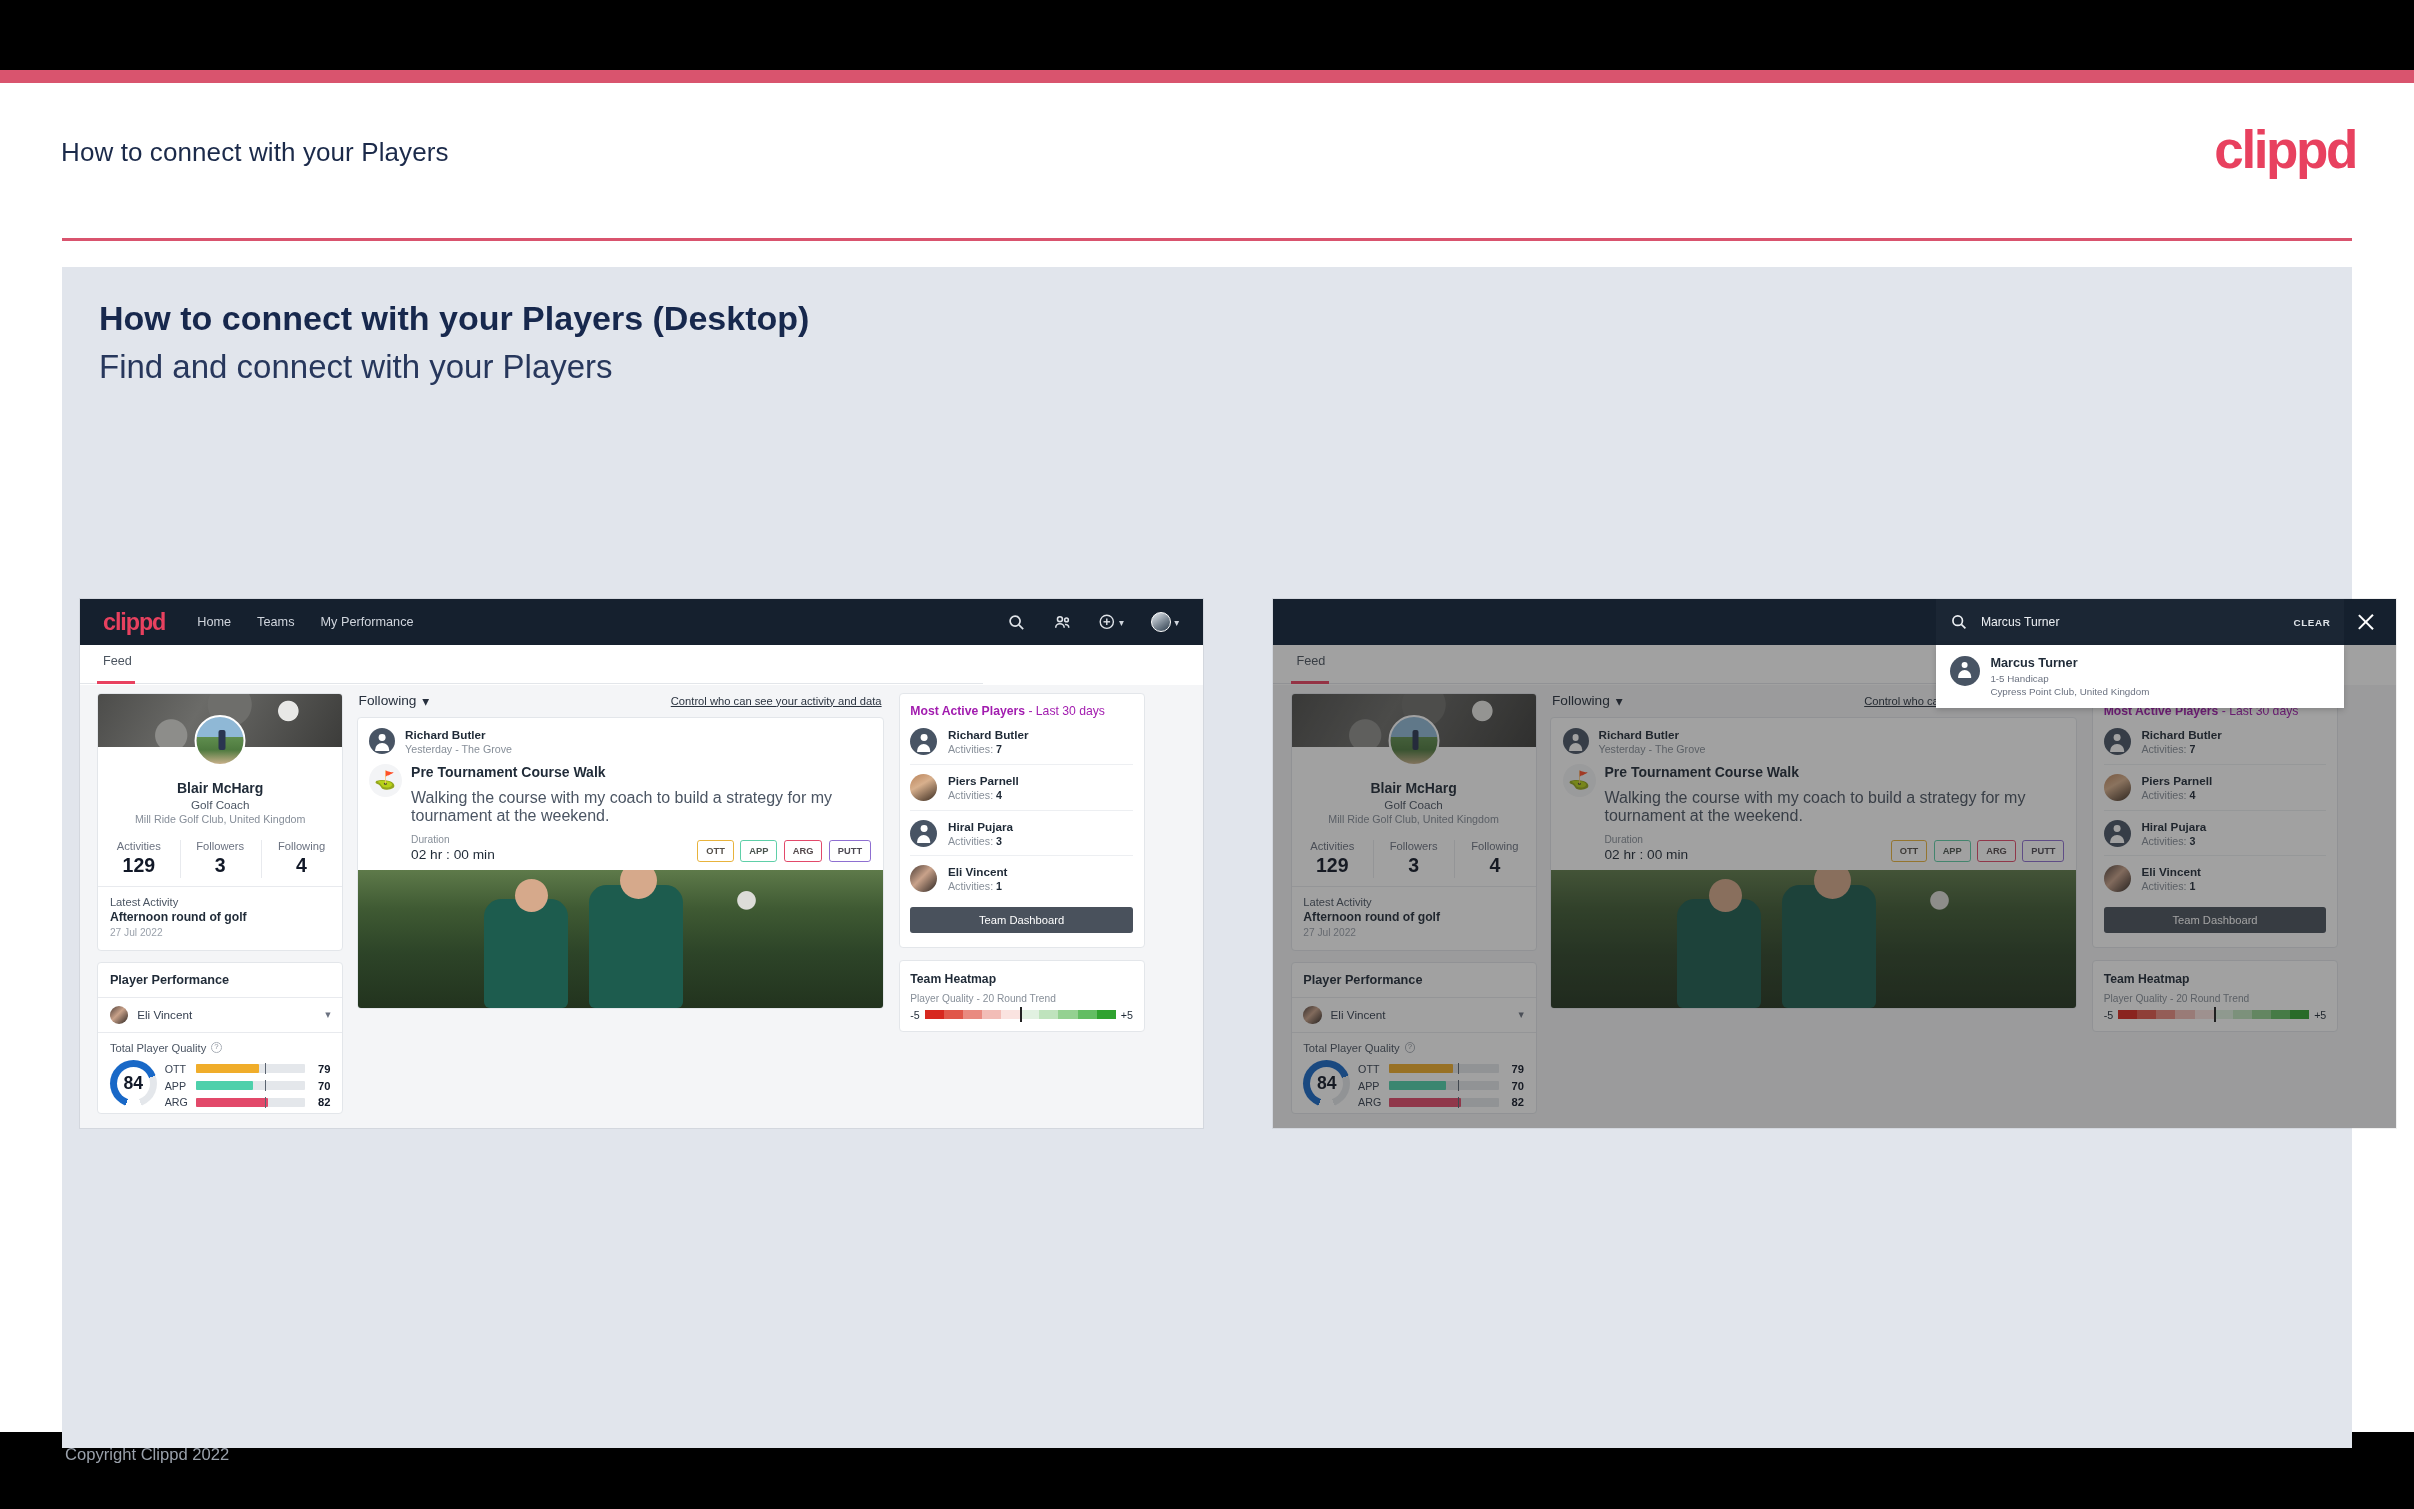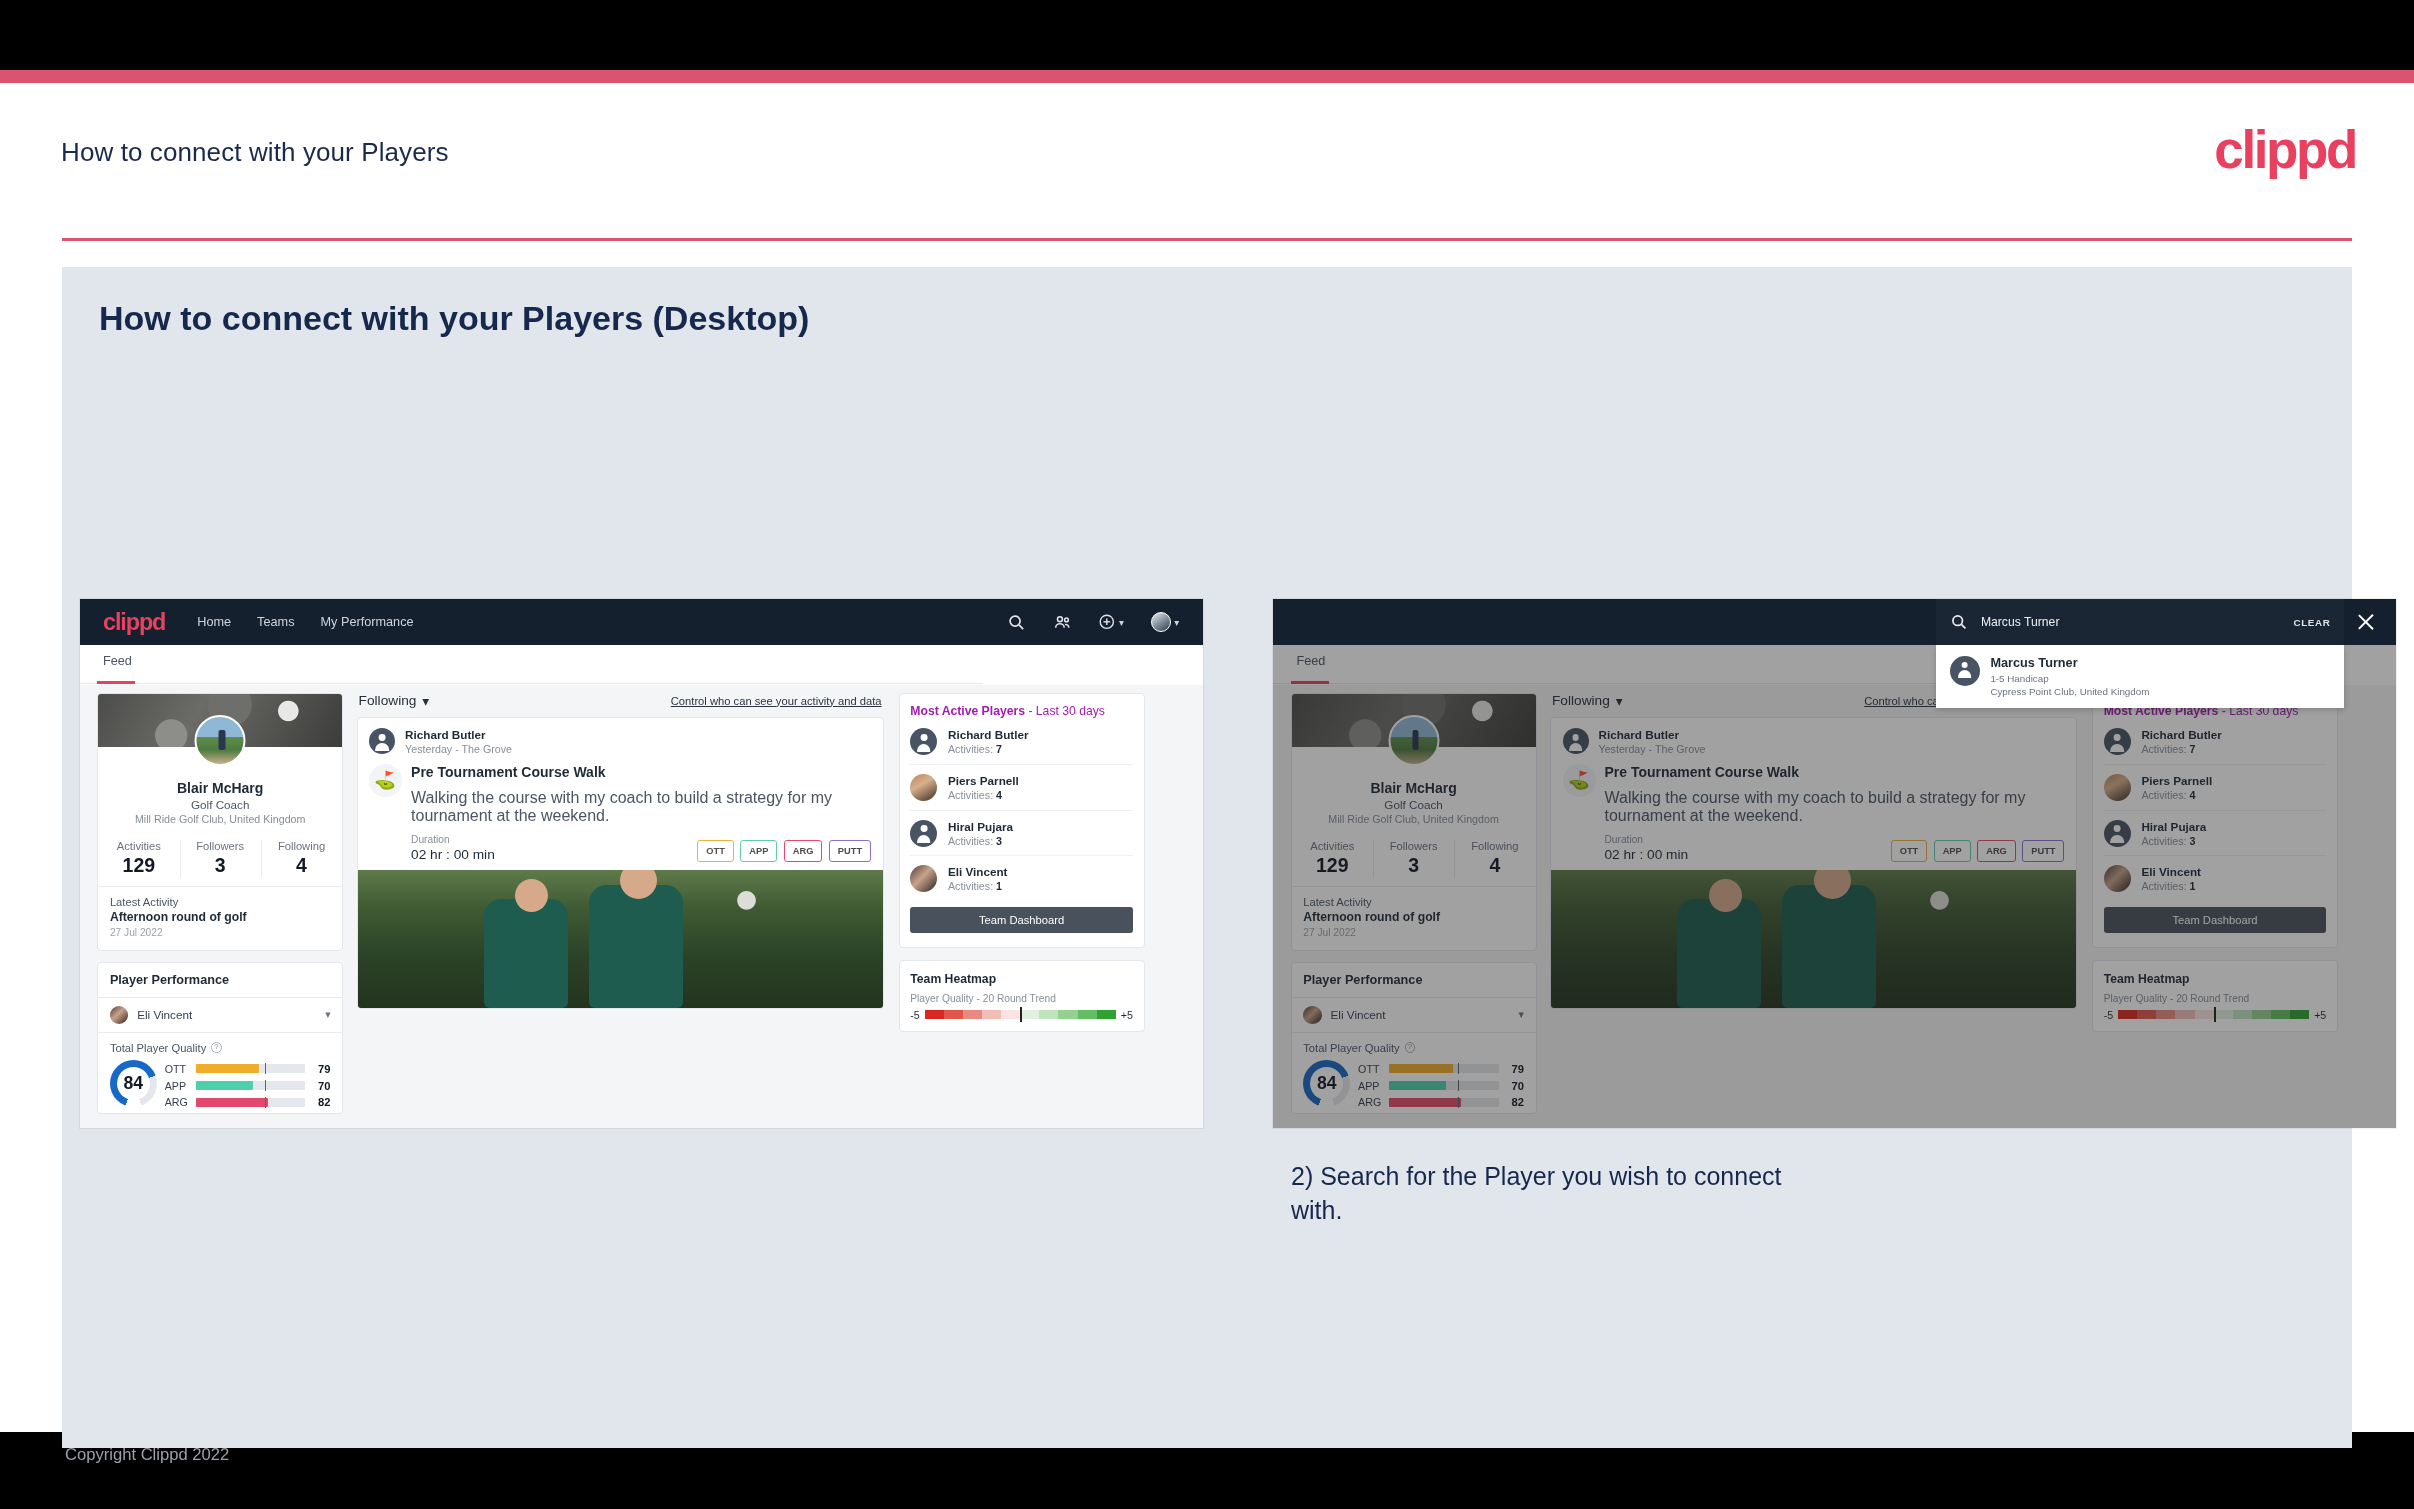--- a/index.html
+++ b/index.html
@@ -291,20 +291,21 @@
 
   <div class="slide">
 
     <div class="slide-header-title">How to connect with your Players</div>
     <div class="logo">clippd</div>
     <div class="header-rule"></div>
 
     <div class="body-panel">
 
       <div class="heading-1">How to connect with your Players (Desktop)</div>
+      <div class="heading-2">Find and connect with your Players</div>
 
       <div class="shot shot-a">
         <div class="app">
 
           <div class="app-nav">
             <div class="app-logo">clippd</div>
             <div class="nav-links">
               <div class="nav-link">Home</div>
               <div class="nav-link">Teams</div>
               <div class="nav-link">My Performance</div>
@@ -754,20 +755,19 @@
             <span style="margin-left:10.7px">
               <span class="sugg-name" style="display:block">Marcus Turner</span>
               <span class="sugg-l1" style="display:block">1-5 Handicap</span>
               <span class="sugg-l2" style="display:block">Cypress Point Club, United Kingdom</span>
             </span>
           </div>
 
         </div>
       </div>
 
-      <div class="caption cap-b">2) Search for the Player you wish to connect with.</div>
 
     </div>
 
     <div class="copyright">Copyright Clippd 2022</div>
   </div>
 </div>
 
 
 </body></html>

